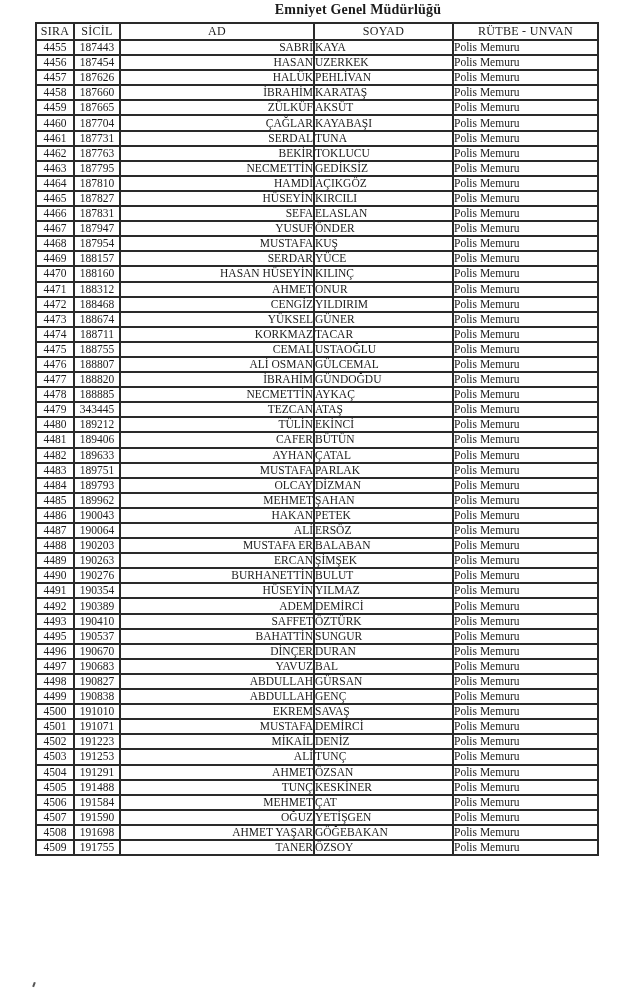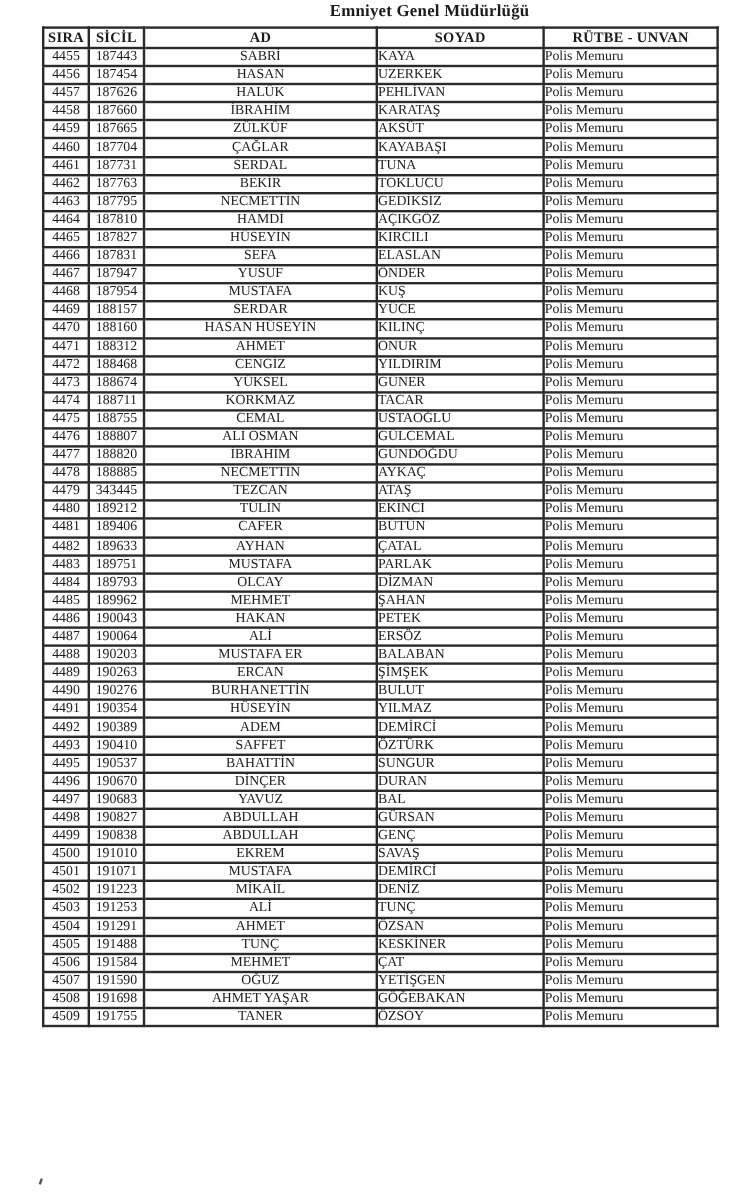--- a/index.html
+++ b/index.html
@@ -44,31 +44,31 @@
   table.roster th, table.roster td {
     border: 2px solid #2a2a2a;
     padding: 0;
     overflow: hidden;
     white-space: nowrap;
     vertical-align: middle;
   }
   table.roster thead th {
     height: 15px;
     font-size: 12px;
-    font-weight: bold;
+    font-weight: normal;
     text-align: center;
     letter-spacing: 0.3px;
   }
   table.roster tbody td {
     height: 13.1px;
     line-height: 13px;
   }
   td.cell-sira  { text-align: center; }
   td.cell-sicil { text-align: center; }
-  td.cell-ad    { text-align: center; padding-left: 3px; }
+  td.cell-ad    { text-align: right; padding-left: 3px; }
   td.cell-soyad { text-align: left; padding-left: 3px; font-family: Liberation Serif, serif; }
   td.cell-rutbe { text-align: left; padding-left: 4px; }
   
   .scan-artifact {
     position: absolute;
     left: 33px;
     top: 982px;
     width: 1.5px;
     height: 5px;
     background: #555;

